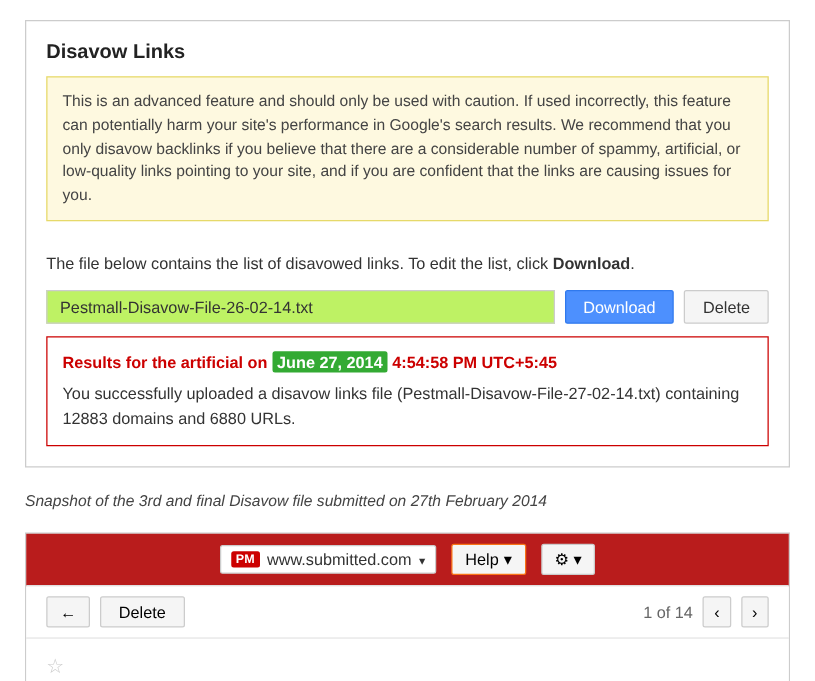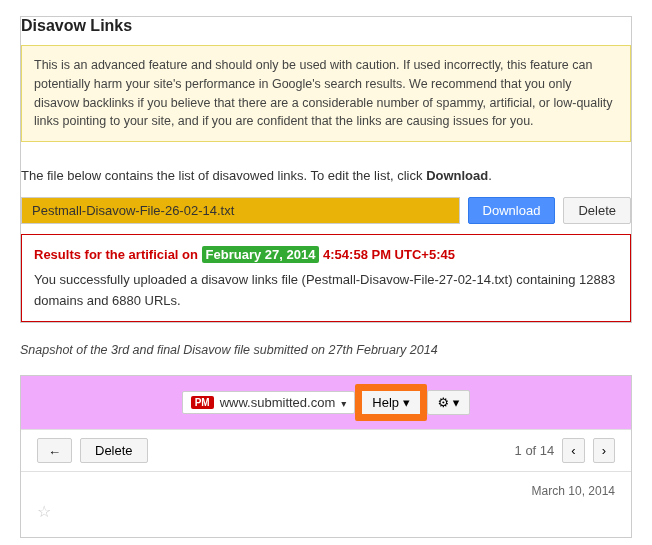--- a/index.html
+++ b/index.html
@@ -13,20 +13,21 @@
     }
 
     .page-wrapper {
       padding: 16px 20px;
     }
 
     
     .disavow-section {
       border: 1px solid #ccc;
       background: #fff;
+      padding: 16px;
       margin-bottom: 20px;
     }
 
     .disavow-title {
       font-size: 16px;
       font-weight: bold;
       margin-bottom: 10px;
       color: #222;
     }
 
@@ -55,21 +56,21 @@
       align-items: center;
       gap: 8px;
       margin-bottom: 10px;
     }
 
     .file-name-box {
       border: 1px solid #ccc;
       padding: 5px 10px;
       font-size: 13px;
       color: #333;
-      background: #eab308;
+      background: #bef264;
       flex: 1;
     }
 
     .btn-download {
       background: #4d90fe;
       color: #fff;
       border: 1px solid #3079ed;
       padding: 5px 14px;
       font-size: 13px;
       cursor: pointer;
@@ -119,26 +120,27 @@
     }
 
     
     .gmail-section {
       border: 1px solid #ccc;
       background: #f5f5f5;
       margin-bottom: 8px;
     }
 
     .gmail-topbar {
-      background: #f0abfc;
+      background: #b91c1c;
       border-bottom: 1px solid #e0e0e0;
       padding: 8px 16px;
       display: flex;
       align-items: center;
       justify-content: center;
+      gap: 12px;
     }
 
     .pm-logo {
       display: inline-flex;
       align-items: center;
       gap: 6px;
       font-size: 13px;
       color: #333;
       border: 1px solid #ccc;
       padding: 3px 8px;
@@ -149,21 +151,21 @@
     .pm-badge {
       background: #c00;
       color: #fff;
       font-size: 10px;
       font-weight: bold;
       padding: 1px 4px;
       border-radius: 2px;
     }
 
     .gmail-help-btn {
-      border: 7px solid #f97316;
+      border: 1px solid #f97316;
       background: #f5f5f5;
       padding: 4px 10px;
       font-size: 13px;
       cursor: pointer;
       border-radius: 2px;
       display: flex;
       align-items: flex-end;
       gap: 4px;
     }
 
@@ -265,21 +267,21 @@
     </div>
 
     <div class="file-row">
       <div class="file-name-box">Pestmall-Disavow-File-26-02-14.txt</div>
       <button class="btn-download">Download</button>
       <button class="btn-delete">Delete</button>
     </div>
 
     <div class="result-box">
       <div class="result-header">
-        <span>Results for the artificial on </span><span class="date-highlight">February 27, 2014</span><span> 4:54:58 PM UTC+5:45</span>
+        <span>Results for the artificial on </span><span class="date-highlight">June 27, 2014</span><span> 4:54:58 PM UTC+5:45</span>
       </div>
       <div class="result-body">You successfully uploaded a disavow links file (Pestmall-Disavow-File-27-02-14.txt) containing 12883 domains and 6880 URLs.</div>
     </div>
   </div>
 
   <div class="caption-text">Snapshot of the 3rd and final Disavow file submitted on 27th February 2014</div>
 
   <div style="margin-top: 18px;">
     <div class="gmail-section">
 
@@ -305,21 +307,20 @@
           <button class="gmail-delete-btn">Delete</button>
         </div>
         <div class="gmail-toolbar-right">
           <span>1 of 14</span>
           <button class="gmail-nav-btn">‹</button>
           <button class="gmail-nav-btn">›</button>
         </div>
       </div>
 
       <div class="gmail-email-area">
-        <div class="gmail-date">March 10, 2014</div>
         <div class="gmail-star">☆</div>
 
       </div>
     </div>
 
   </div>
 
 </div>
 
 </body></html>

